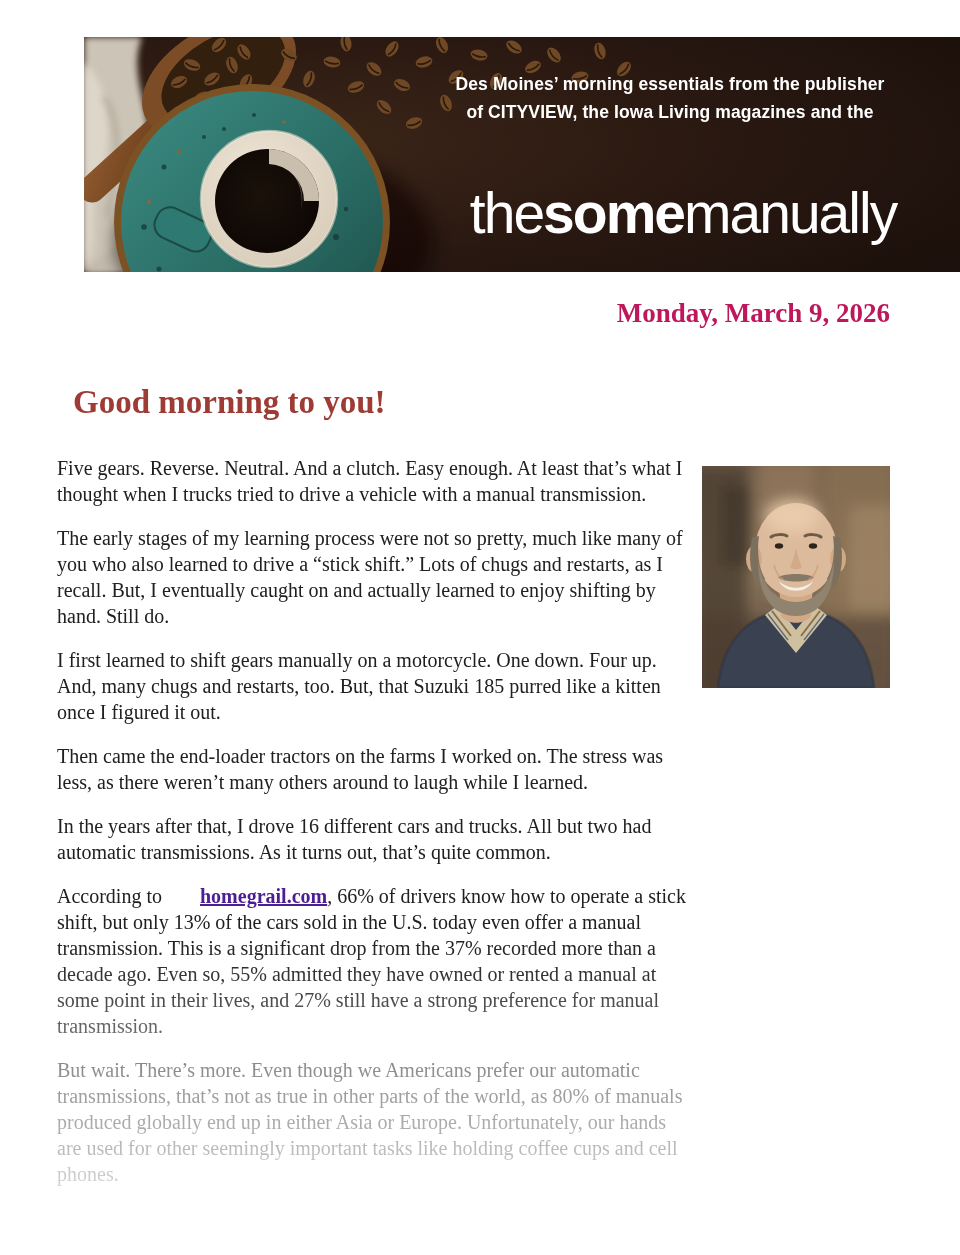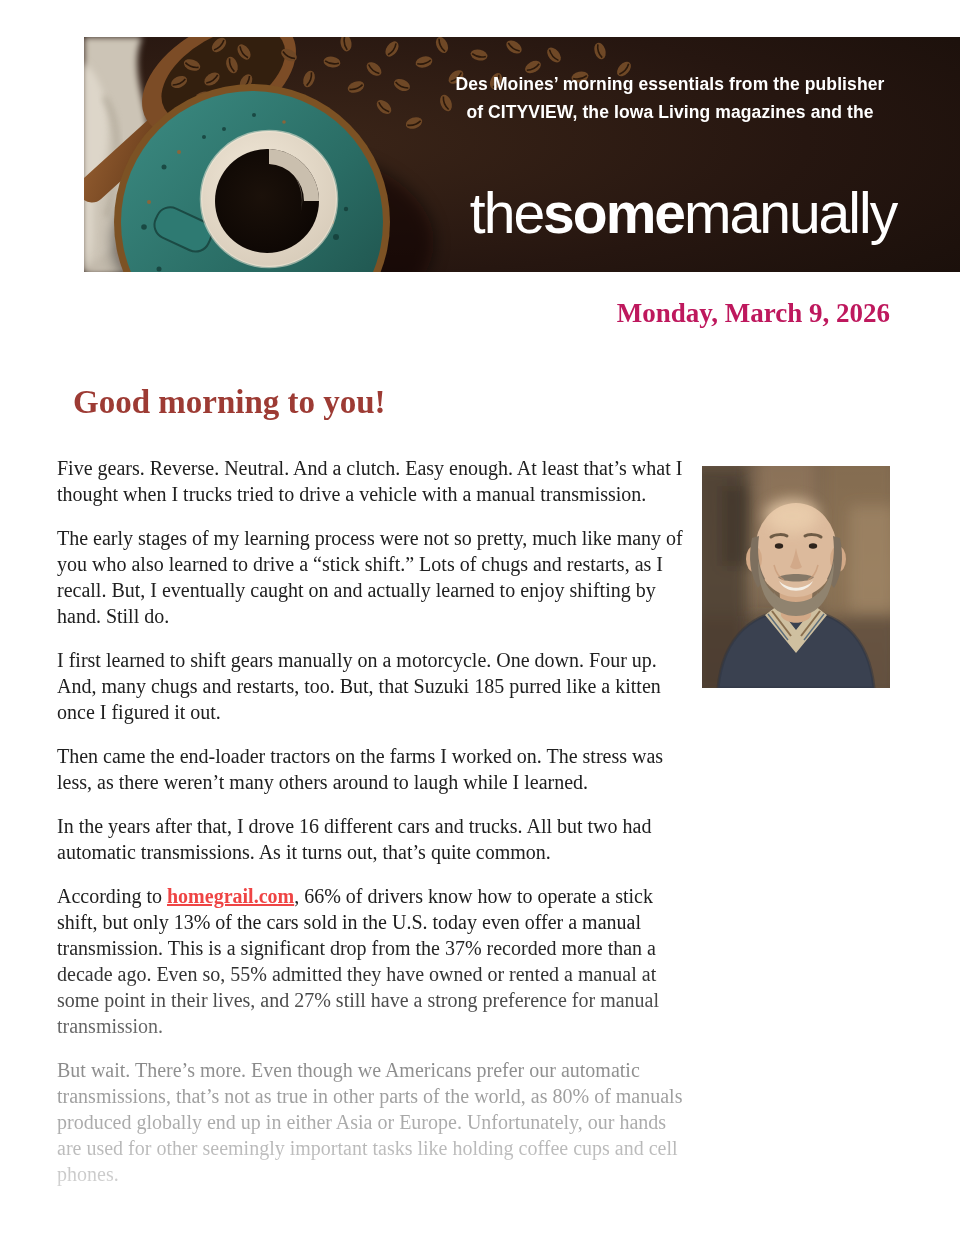--- a/index.html
+++ b/index.html
@@ -27,21 +27,21 @@
     position:absolute; right:70px; top:296px; color:#be185d;
     font-weight:bold; font-size:27px; line-height:34px; text-align:right;
   }
   .heading{
     position:absolute; left:69px; top:378px; margin:4px; color:#9d3b34;
     font-weight:bold; font-size:33px; line-height:40px;
   }
   
   .bodycol{position:absolute; left:57px; top:455px; width:632px; color:#202020; font-size:20px; line-height:26px;}
   .bodycol p{margin:0 0 18px 0;}
-  a.extlink{color:#ef4444; font-weight:bold; text-decoration:underline; cursor:pointer;}
+  a.extlink{color:#4c1d95; font-weight:bold; text-decoration:underline; cursor:pointer;margin-left:33px;}
   
   .portrait{position:absolute; left:702px; top:466px; width:188px; height:222px;}
   
   .fade{
     position:absolute; left:0; top:935px; width:960px; height:320px; pointer-events:none;
     background:linear-gradient(to bottom,
       rgba(255,255,255,0) 0%,
       rgba(255,255,255,0.08) 12%,
       rgba(255,255,255,0.25) 25%,
       rgba(255,255,255,0.42) 35%,

